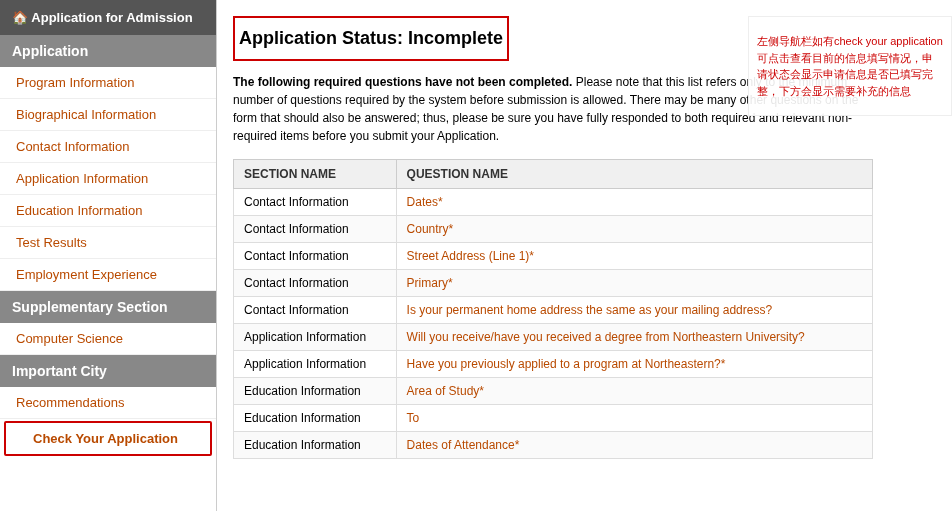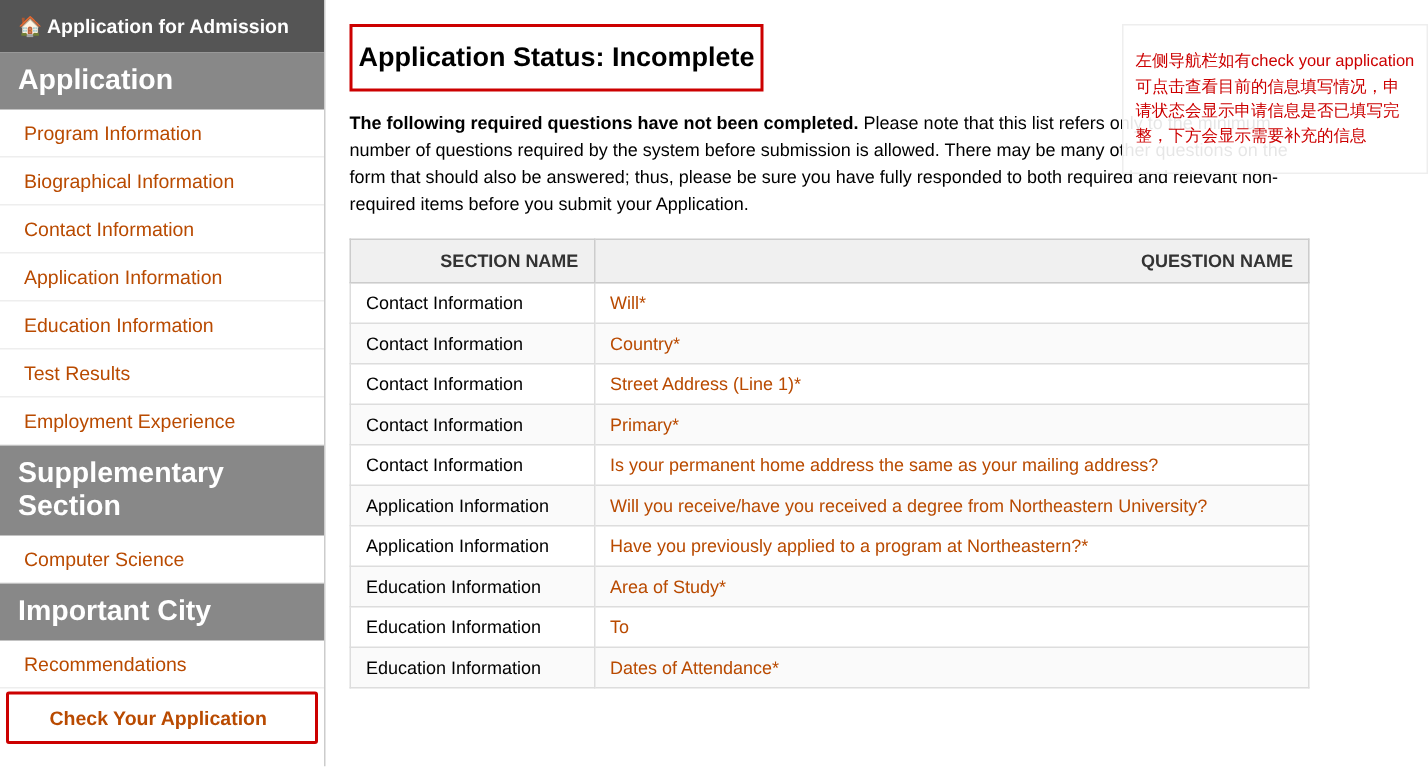--- a/index.html
+++ b/index.html
@@ -20,21 +20,21 @@
       color: #fff;
       padding: 10px 12px;
       font-size: 13px;
       font-weight: bold;
     }
     .sidebar-section-label {
       background: #888;
       color: #fff;
       padding: 8px 12px;
       font-weight: bold;
-      font-size: 19px;
+      font-size: 14px;
     }
     .sidebar-item {
       padding: 8px 16px;
       color: #b94a00;
       cursor: pointer;
       font-size: 13px;
       border-bottom: 1px solid #eee;
     }
     .sidebar-item.active {
       background: #fff;
@@ -78,21 +78,21 @@
     .app-table {
       border: 1px solid #c00;
       border-collapse: collapse;
       width: 100%;
       max-width: 640px;
     }
     .app-table th {
       background: #f0f0f0;
       border: 1px solid #ccc;
       padding: 7px 10px;
-      text-align: right;
+      text-align: left;
       font-weight: bold;
       font-size: 12px;
       color: #333;
     }
     .app-table td {
       border: 1px solid #ddd;
       padding: 6px 10px;
       font-size: 12px;
       vertical-align: top;
     }
@@ -156,21 +156,21 @@
   <table class="app-table">
     <thead>
       <tr>
         <th>SECTION NAME</th>
         <th>QUESTION NAME</th>
       </tr>
     </thead>
     <tbody id="table-body">
     <tr>
           <td>Contact Information</td>
-          <td class="question-cell">Will*</td>
+          <td class="question-cell">Dates*</td>
         </tr>
         <tr>
           <td>Contact Information</td>
           <td class="question-cell">Country*</td>
         </tr>
         <tr>
           <td>Contact Information</td>
           <td class="question-cell">Street Address (Line 1)*</td>
         </tr>
         <tr>

